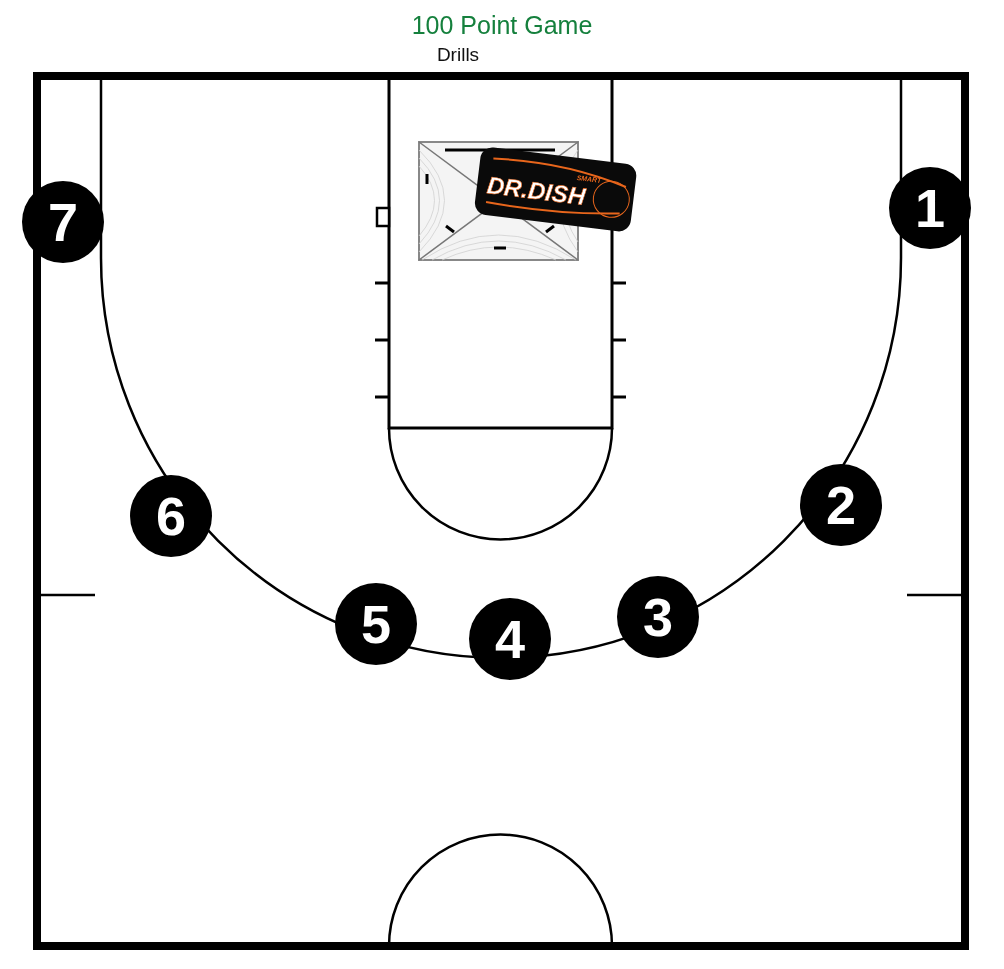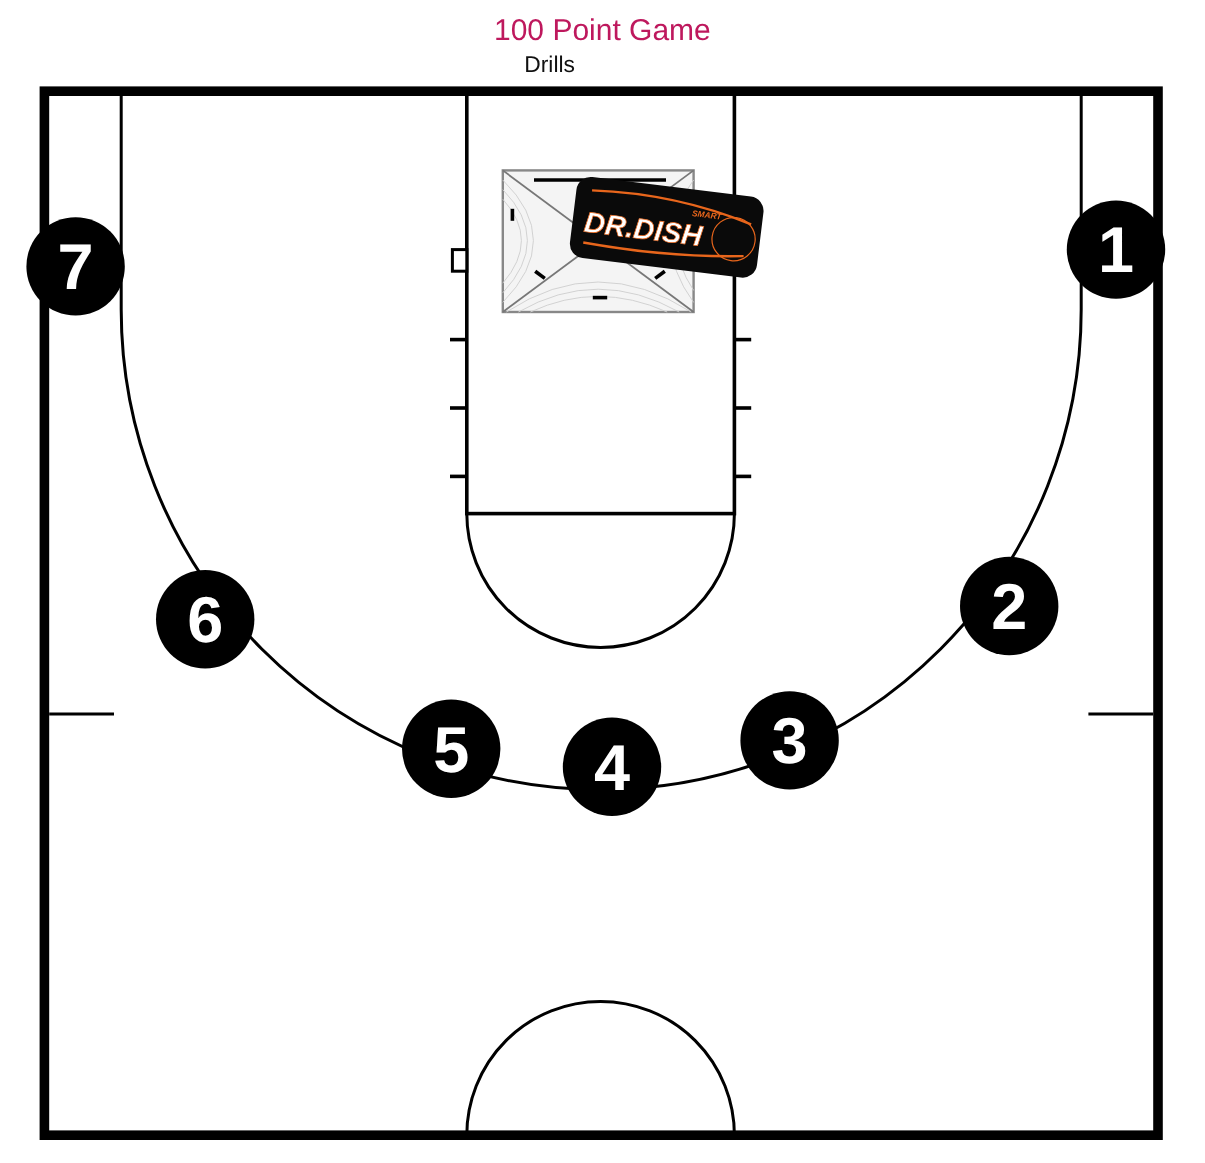--- a/index.html
+++ b/index.html
@@ -1,17 +1,17 @@
 <!DOCTYPE html>
 <html><head>
 <meta charset="utf-8">
 <style>
   html, body { margin: 0; padding: 0; background: #ffffff; }
   body { width: 1004px; height: 969px; position: relative; overflow: hidden; font-family: "Liberation Sans", sans-serif; }
-  .title { position: absolute; left: 0; width: 1004px; top: 10px; text-align: center; font-size: 25px; color: #be185d; line-height: 30px; }
+  .title { position: absolute; left: 0; width: 1004px; top: 10px; text-align: center; font-size: 25px; color: #15803d; line-height: 30px; }
   .subtitle { position: absolute; left: 0; width: 916px; top: 44px; text-align: center; font-size: 19px; color: #111; line-height: 22px; }
   svg.court { position: absolute; left: 0; top: 0; }
   .player-label { font-family: "Liberation Sans", sans-serif; font-weight: bold; font-size: 54px; fill: #ffffff; }
   .logo-text { font-family: "Liberation Sans", sans-serif; font-weight: bold; font-style: italic; }
 </style>
 </head>
 <body>
 
 <div class="title">100 Point Game</div>
 <div class="subtitle">Drills</div>

